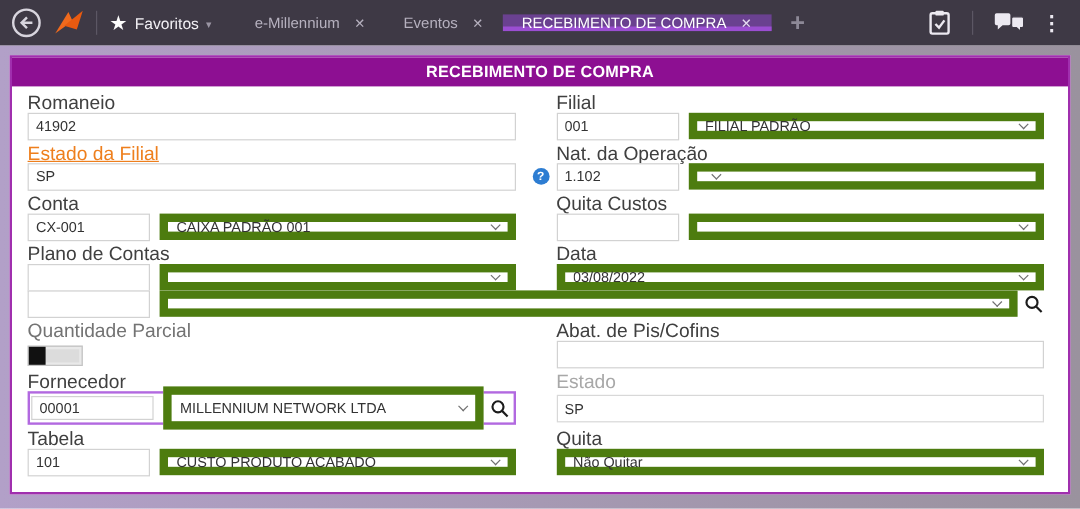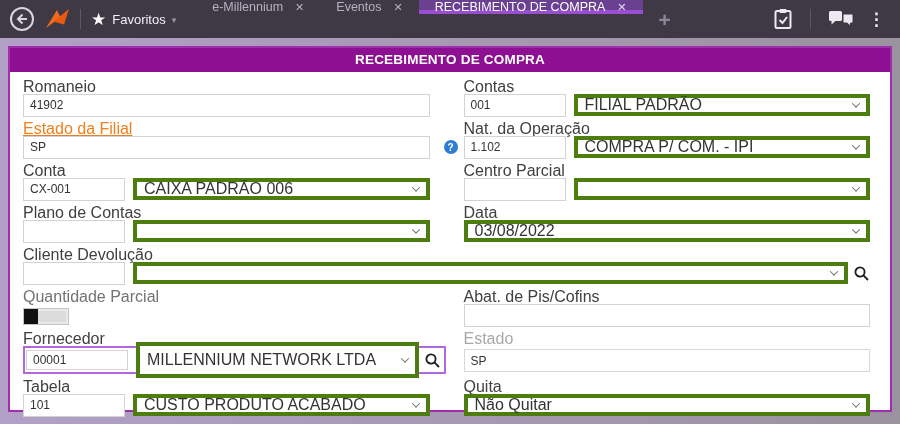--- a/index.html
+++ b/index.html
@@ -8,21 +8,21 @@
 
   
   .topbar { height:38px; background:#3e3945; display:flex; align-items:center; color:#fff; }
   .back-btn { margin-left:9px; display:flex; align-items:center; cursor:pointer; flex:none; }
   .logo { margin-left:9px; flex:none; }
   .vsep { width:1px; height:20px; background:#5c5764; margin:0 10px; flex:none; }
   .favorites { display:flex; align-items:center; gap:6px; cursor:pointer; flex:none; }
   .star { font-size:17px; color:#fdfdfd; line-height:1; }
   .fav-label { font-size:13px; color:#f2f0f5; }
   .caret { font-size:9px; color:#9a95a3; margin-top:2px; }
-  .tabs { display:flex; align-items:flex-start; height:100%; margin-left:20px; }
+  .tabs { display:flex; align-items:center; height:100%; margin-left:20px; }
   .tab { display:flex; align-items:center; gap:12px; padding:0 16px; color:#b6b1bf;
     font-size:12.5px; cursor:pointer; white-space:nowrap; }
   .tab .close { font-size:11px; color:#b6b1bf; }
   .tab.active { background:#6a4190; color:#fff; box-shadow:inset 0 -4px 0 #9b4ed2; }
   .tab.active .close { color:#e6dcf2; }
   .plus { color:#8d8997; font-size:21px; font-weight:bold; margin-left:16px; cursor:pointer;
     line-height:1; flex:none; }
   .right-icons { margin-left:auto; display:flex; align-items:center; margin-right:8px; }
   .icon-btn { display:flex; align-items:center; padding:0 7px; cursor:pointer; }
   .dots { font-size:17px; font-weight:bold; color:#ece9f1; letter-spacing:0; }
@@ -39,22 +39,22 @@
   .row { display:flex; gap:34px; }
   .col { flex:1; min-width:0; }
   .flabel { font-size:16px; color:#404040; margin:4px 0 2px; height:14px; white-space:nowrap; }
   .flabel.link { color:#ee7f1d; text-decoration:underline; cursor:pointer; }
   .flabel.danger { color:#737373; }
   .flabel.muted { color:#a8a8a8; }
   .controls { display:flex; align-items:center; height:22px; }
   .inp { height:23px; border:1px solid #d2d2d2; font-size:12px; padding:0 6px; color:#333;
     font-family:inherit; outline:none; background:#fff; width:100%; }
   .inp.code { width:102px; margin-right:8px; flex:none; }
-  .dropdown { height:22px; border:4px solid #4d7c0f; flex:1; min-width:0; display:flex;
-    align-items:center; padding:0 7px; font-size:16px; color:#333; background:#fff;
+  .dropdown { height:22px; border:7px solid #4d7c0f; flex:1; min-width:0; display:flex;
+    align-items:center; padding:0 7px; font-size:12px; color:#333; background:#fff;
     cursor:default;gap:20px; }
   .dval { flex:1; white-space:nowrap; overflow:hidden; }
   .chevron { width:6px; height:6px; border-right:1.4px solid #707070;
     border-bottom:1.4px solid #707070; transform:rotate(45deg) translate(-1px,-1px);
     flex:none; margin-left:6px; }
   .mag { flex:none; margin-left:5px; display:flex; align-items:center; cursor:pointer; }
   .help { width:14px; height:14px; border-radius:50%; background:#2d7dd2; color:#fff;
     font-size:10px; font-weight:bold; display:flex; align-items:center; justify-content:center;
     flex:none; margin-left:-20px; margin-right:6px; cursor:pointer; }
   .focus-ring { display:flex; align-items:center; flex:1; border:2px solid #b269e0;
@@ -128,21 +128,21 @@
     <div class="form">
 
       <div class="row">
         <div class="col">
           <div class="flabel">Romaneio</div>
           <div class="controls">
             <input class="inp" value="41902" style="">
           </div>
         </div>
         <div class="col">
-          <div class="flabel">Contas</div>
+          <div class="flabel">Filial</div>
           <div class="controls">
             <input class="inp code" value="001" style="">
             <div class="dropdown">
               <span class="dval">FILIAL PADRÃO</span>
               <span class="chevron"></span>
             </div>
           </div>
         </div>
       </div>
 
@@ -152,40 +152,39 @@
           <div class="controls">
             <input class="inp" value="SP" style="">
           </div>
         </div>
         <div class="col">
           <div class="flabel">Nat. da Operação</div>
           <div class="controls">
             <span class="help">?</span>
             <input class="inp code" value="1.102" style="">
             <div class="dropdown">
-              <span class="dval">COMPRA P/ COM. - IPI</span>
               <span class="chevron"></span>
             </div>
           </div>
         </div>
       </div>
 
       <div class="row">
         <div class="col">
           <div class="flabel">Conta</div>
           <div class="controls">
             <input class="inp code" value="CX-001" style="">
             <div class="dropdown">
-              <span class="dval">CAIXA PADRÃO 006</span>
-              <span class="chevron"></span>
-            </div>
-          </div>
-        </div>
-        <div class="col">
-          <div class="flabel">Centro Parcial</div>
+              <span class="dval">CAIXA PADRÃO 001</span>
+              <span class="chevron"></span>
+            </div>
+          </div>
+        </div>
+        <div class="col">
+          <div class="flabel">Quita Custos</div>
           <div class="controls">
             <input class="inp code" value="" style="">
             <div class="dropdown">
               <span class="dval"></span>
               <span class="chevron"></span>
             </div>
           </div>
         </div>
       </div>
 
@@ -206,21 +205,20 @@
             <div class="dropdown">
               <span class="dval">03/08/2022</span>
               <span class="chevron"></span>
             </div>
           </div>
         </div>
       </div>
 
       <div class="row">
         <div class="col">
-          <div class="flabel">Cliente Devolução</div>
           <div class="controls">
             <input class="inp code" value="" style="">
             <div class="dropdown">
               <span class="dval"></span>
               <span class="chevron"></span>
             </div>
             <span class="mag">
               <svg width="17" height="17" viewBox="0 0 17 17">
                 <circle cx="7" cy="7" r="4.6" fill="none" stroke="#1c1c1c" stroke-width="1.8"></circle>
                 <line x1="10.4" y1="10.4" x2="15" y2="15" stroke="#1c1c1c" stroke-width="1.8"></line>

